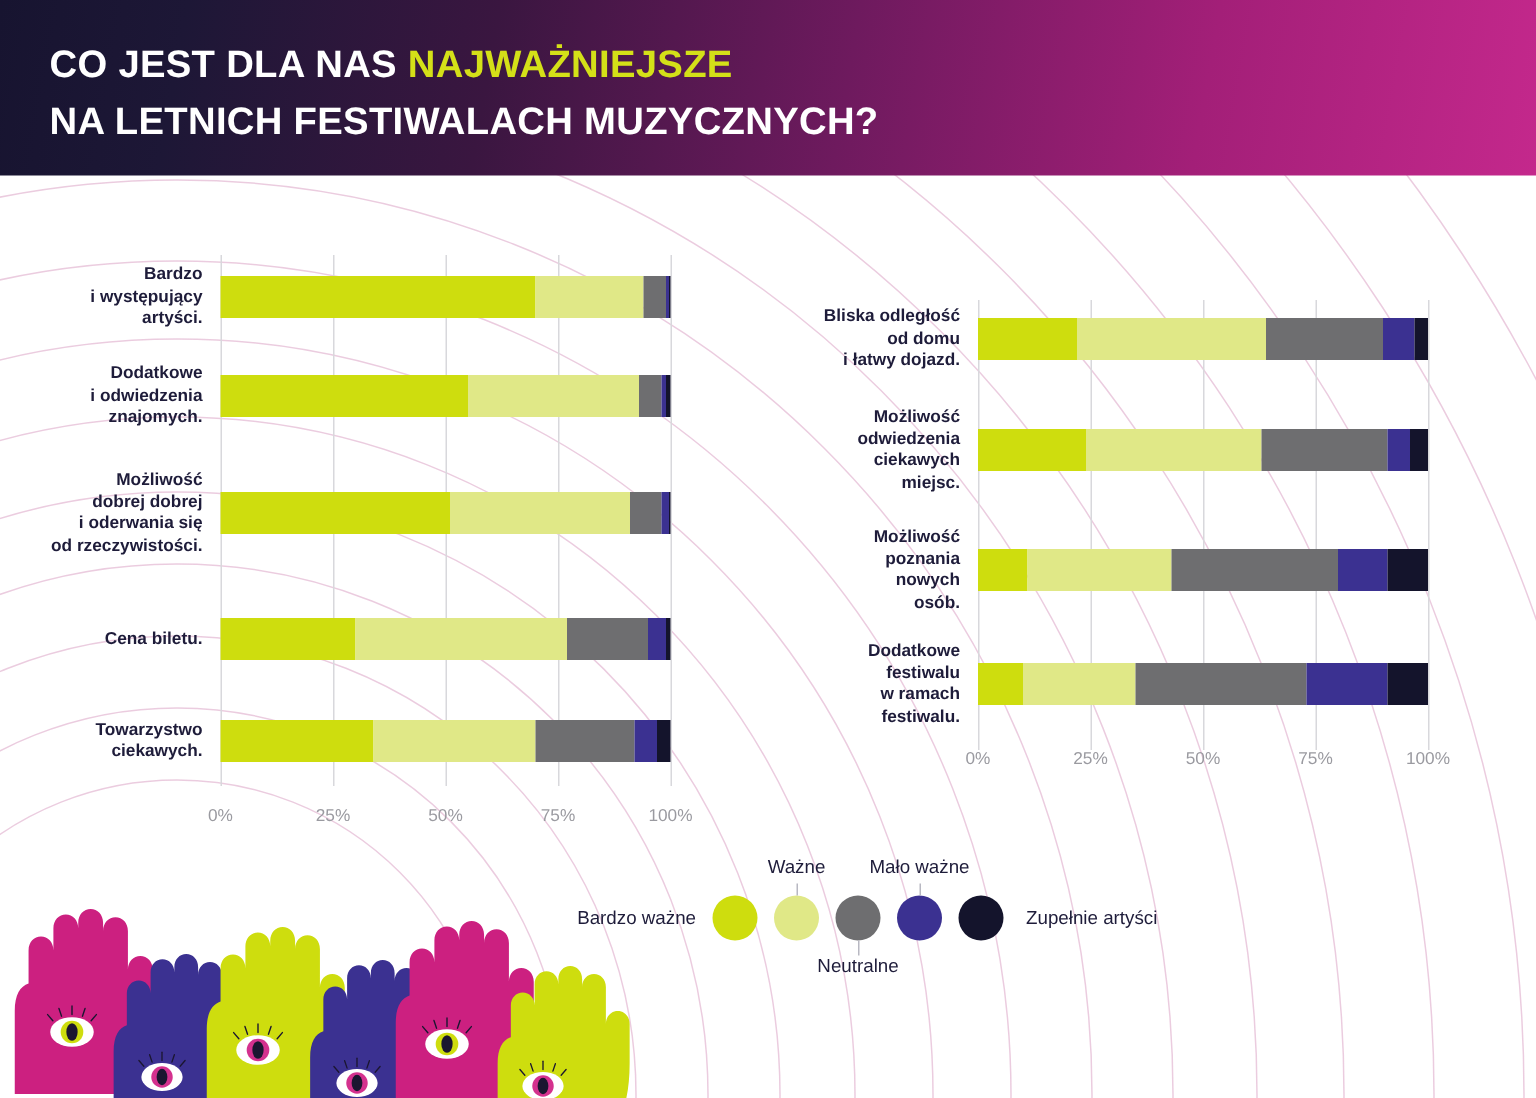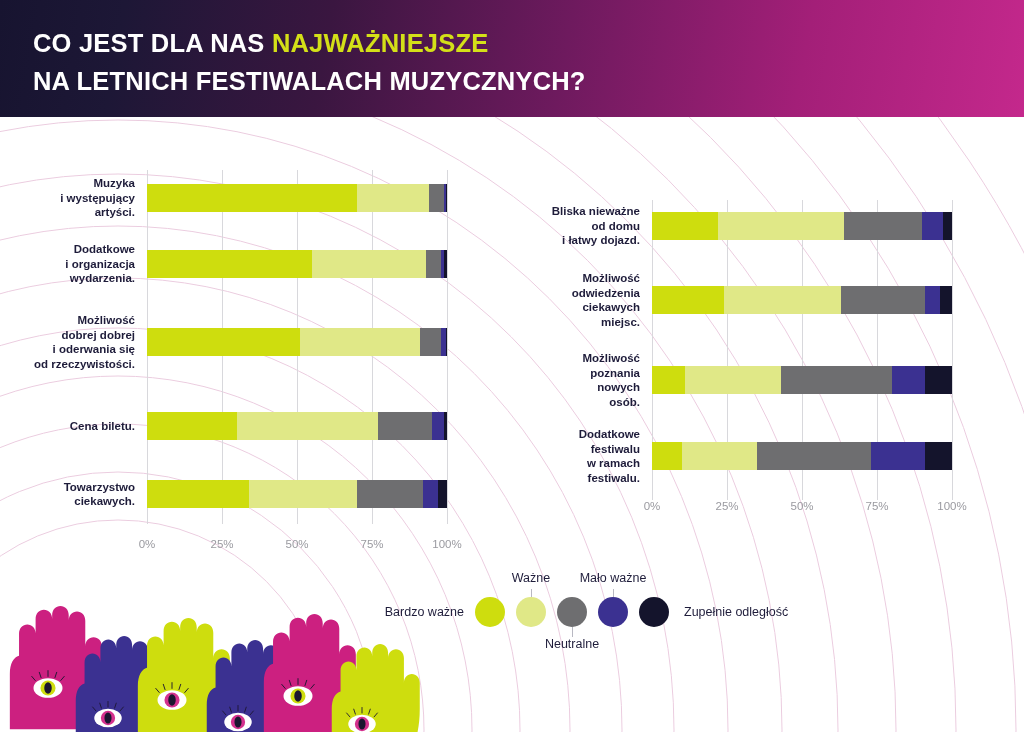--- a/index.html
+++ b/index.html
@@ -126,37 +126,37 @@
       <div class="gridset">
           <div class="gridline" style="left: 0%;"></div>
           <div class="gridline" style="left: 25%;"></div>
           <div class="gridline" style="left: 50%;"></div>
           <div class="gridline" style="left: 75%;"></div>
           <div class="gridline" style="left: 100%;"></div>
         </div>
       <div class="rowset">
           <div class="row" style="top: 34px;">
             <div class="cat-label" style="top: -7.75px;">
-              <div>Muzyka</div>
+              <div>Bardzo</div>
               <div>i występujący</div>
               <div>artyści.</div>
             </div>
             <div class="bar" style="height: 28px;">
               <div class="seg" title="Bardzo ważne: 70%" style="left: 0%; width: 70%; background: rgb(206, 221, 14);"></div>
               <div class="seg" title="Ważne: 24%" style="left: 70%; width: 24%; background: rgb(224, 232, 135);"></div>
               <div class="seg" title="Neutralne: 5%" style="left: 94%; width: 5%; background: rgb(110, 110, 112);"></div>
               <div class="seg" title="Mało ważne: 0.5%" style="left: 99%; width: 0.5%; background: rgb(59, 49, 145);"></div>
               <div class="seg" title="Zupełnie nieważne: 0.5%" style="left: 99.5%; width: 0.5%; background: rgb(20, 20, 44);"></div>
             </div>
           </div>
           <div class="row" style="top: 100px;">
             <div class="cat-label" style="top: -7.75px;">
               <div>Dodatkowe</div>
-              <div>i organizacja</div>
-              <div>wydarzenia.</div>
+              <div>i odwiedzenia</div>
+              <div>znajomych.</div>
             </div>
             <div class="bar" style="height: 28px;">
               <div class="seg" title="Bardzo ważne: 55%" style="left: 0%; width: 55%; background: rgb(206, 221, 14);"></div>
               <div class="seg" title="Ważne: 38%" style="left: 55%; width: 38%; background: rgb(224, 232, 135);"></div>
               <div class="seg" title="Neutralne: 5%" style="left: 93%; width: 5%; background: rgb(110, 110, 112);"></div>
               <div class="seg" title="Mało ważne: 1%" style="left: 98%; width: 1%; background: rgb(59, 49, 145);"></div>
               <div class="seg" title="Zupełnie nieważne: 1%" style="left: 99%; width: 1%; background: rgb(20, 20, 44);"></div>
             </div>
           </div>
           <div class="row" style="top: 178px;">
@@ -215,21 +215,21 @@
       <div class="gridset">
           <div class="gridline" style="left: 0%;"></div>
           <div class="gridline" style="left: 25%;"></div>
           <div class="gridline" style="left: 50%;"></div>
           <div class="gridline" style="left: 75%;"></div>
           <div class="gridline" style="left: 100%;"></div>
         </div>
       <div class="rowset">
           <div class="row" style="top: 32px;">
             <div class="cat-label" style="top: -7.75px;">
-              <div>Bliska nieważne</div>
+              <div>Bliska odległość</div>
               <div>od domu</div>
               <div>i łatwy dojazd.</div>
             </div>
             <div class="bar" style="height: 28px;">
               <div class="seg" title="Bardzo ważne: 22%" style="left: 0%; width: 22%; background: rgb(206, 221, 14);"></div>
               <div class="seg" title="Ważne: 42%" style="left: 22%; width: 42%; background: rgb(224, 232, 135);"></div>
               <div class="seg" title="Neutralne: 26%" style="left: 64%; width: 26%; background: rgb(110, 110, 112);"></div>
               <div class="seg" title="Mało ważne: 7%" style="left: 90%; width: 7%; background: rgb(59, 49, 145);"></div>
               <div class="seg" title="Zupełnie nieważne: 3%" style="left: 97%; width: 3%; background: rgb(20, 20, 44);"></div>
             </div>
@@ -296,21 +296,21 @@
       <div class="lg-dot" style="left: 137px; background: rgb(110, 110, 112);"></div>
       <div class="lg-dot" style="left: 178px; background: rgb(59, 49, 145);"></div>
       <div class="lg-dot" style="left: 219px; background: rgb(20, 20, 44);"></div>
       <div class="lg-text" style="top: 40px; right: 416px;">Bardzo ważne</div>
       <div class="lg-text" style="top: 6px; left: 111px; transform: translateX(-50%);">Ważne</div>
       <div class="lg-stem" style="left: 111px; top: 24px; height: 8px;"></div>
       <div class="lg-text" style="top: 72px; left: 152px; transform: translateX(-50%);">Neutralne</div>
       <div class="lg-stem" style="left: 152px; top: 62px; height: 10px;"></div>
       <div class="lg-text" style="top: 6px; left: 193px; transform: translateX(-50%);">Mało ważne</div>
       <div class="lg-stem" style="left: 193px; top: 24px; height: 8px;"></div>
-      <div class="lg-text" style="top: 40px; left: 264px;">Zupełnie odległość</div>
+      <div class="lg-text" style="top: 40px; left: 264px;">Zupełnie artyści</div>
     </div>
 
   <svg class="hands" viewBox="0 0 430 134" aria-hidden="true">
     <defs>
       <g id="hand-shape">
         <path d="M2,134 L2,74 C2,62 6,56 12,54 L12,30 C12,24 16,20 21,20 C26,20 30,24 30,30 L30,48
                  L30,14 C30,8 34,4 39,4 C44,4 48,8 48,14 L48,46
                  L48,10 C48,4 52,0 57,0 C62,0 66,4 66,10 L66,46
                  L66,16 C66,10 70,6 75,6 C80,6 84,10 84,16 L84,56
                  L84,44 C84,38 88,34 93,34 C98,34 102,38 102,44 L102,74

